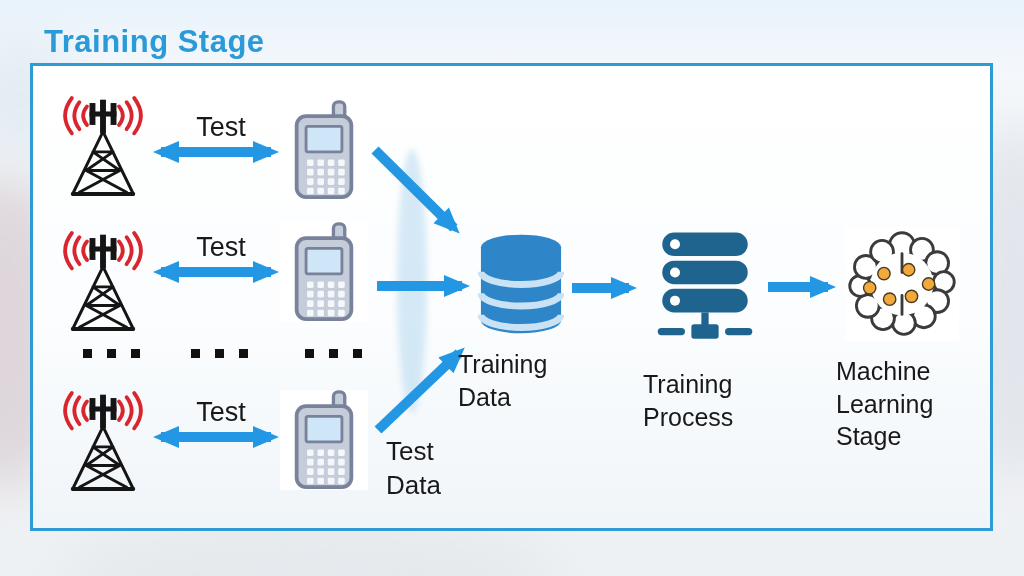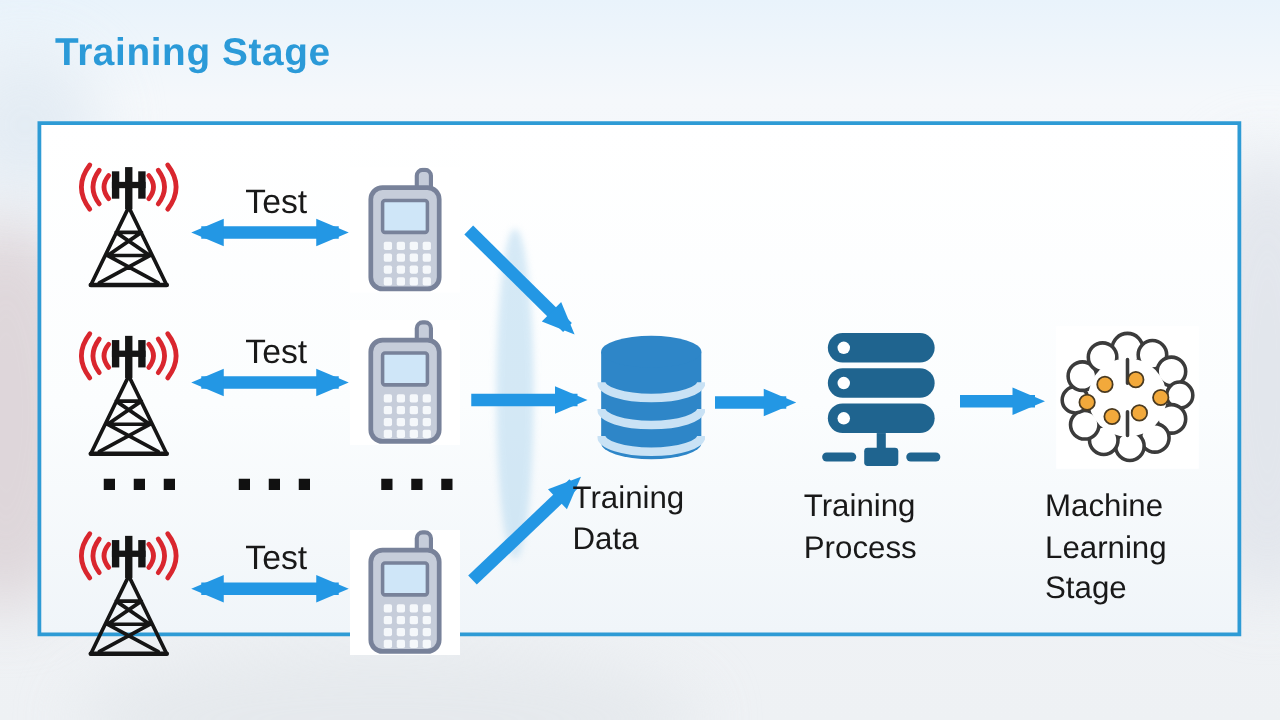--- a/index.html
+++ b/index.html
@@ -20,24 +20,23 @@
   .blob.b1{left:-70px;top:170px;width:150px;height:320px;background:#d8cdd1;opacity:.75}
   .blob.b2{left:-40px;top:40px;width:120px;height:120px;background:#dfe9f2;opacity:.8}
   .blob.b3{right:-60px;top:120px;width:140px;height:360px;background:#dfe3ea;opacity:.8}
   .blob.b4{left:60px;bottom:-60px;width:500px;height:120px;background:#e2e6ea;opacity:.7}
 
   .title{
     position:absolute;left:44px;top:24px;
     font-size:31px;font-weight:700;letter-spacing:.5px;color:var(--accent);
   }
   .frame{
-    position:absolute;left:30px;top:63px;width:963px;height:412px;
+    position:absolute;left:30px;top:63px;width:963px;height:468px;
     border:3px solid var(--frame-border);
     background:linear-gradient(180deg,#ffffff 0%,#fbfdfe 55%,#f0f5f9 100%);
-    margin-top:34px;
   }
   .abs{position:absolute}
   .overlay{position:absolute;left:0;top:0;width:957px;height:462px;pointer-events:none}
 
   .arrow-line{stroke:var(--arrow);stroke-width:10;fill:none}
   .ah{fill:var(--arrow)}
   .funnel-ellipse{fill:var(--funnel);opacity:.5;filter:blur(3px)}
 
   .node-label{
     position:absolute;color:var(--ink);font-size:25px;line-height:1.3;text-align:left;
@@ -266,21 +265,21 @@
       <rect class="srv-fill" x="8" y="64" width="94" height="26" rx="13"></rect>
       <circle class="srv-dot" cx="22" cy="15" r="5.5"></circle>
       <circle class="srv-dot" cx="22" cy="46" r="5.5"></circle>
       <circle class="srv-dot" cx="22" cy="77" r="5.5"></circle>
       <rect class="srv-fill" x="51" y="90" width="8" height="14"></rect>
       <rect class="srv-fill" x="40" y="103" width="30" height="16" rx="3"></rect>
       <rect class="srv-fill" x="3" y="107" width="30" height="8" rx="4"></rect>
       <rect class="srv-fill" x="77" y="107" width="30" height="8" rx="4"></rect>
     </svg>
   </div>
-  <div class="node-label" style="left:610px;top:289px;width:125px">Training Process</div>
+  <div class="node-label" style="left:610px;top:302px;width:125px">Training Process</div>
 
   <div class="abs brain-box" style="left:812px;top:161px;width:114px;height:114px">
     <svg viewBox="0 0 120 120" width="114" height="114">
       <circle class="brain-lobe" cx="60" cy="19" r="13"></circle>
       <circle class="brain-lobe" cx="81" cy="24" r="12"></circle>
       <circle class="brain-lobe" cx="97" cy="38" r="12"></circle>
       <circle class="brain-lobe" cx="104" cy="58" r="11"></circle>
       <circle class="brain-lobe" cx="97" cy="78" r="12"></circle>
       <circle class="brain-lobe" cx="83" cy="94" r="12"></circle>
       <circle class="brain-lobe" cx="62" cy="101" r="12"></circle>
@@ -294,14 +293,15 @@
       <circle class="brain-node" cx="41" cy="49" r="6.5"></circle>
       <circle class="brain-node" cx="67" cy="45" r="6.5"></circle>
       <circle class="brain-node" cx="26" cy="64" r="6.5"></circle>
       <circle class="brain-node" cx="88" cy="60" r="6.5"></circle>
       <circle class="brain-node" cx="47" cy="76" r="6.5"></circle>
       <circle class="brain-node" cx="70" cy="73" r="6.5"></circle>
     </svg>
   </div>
   <div class="node-label" style="left:803px;top:289px;width:132px">Machine Learning Stage</div>
 
+  <div class="node-label left-label" style="left:353px;top:369px;width:90px;font-size:26px">Test Data</div>
 
 </div>
 
 </body></html>

